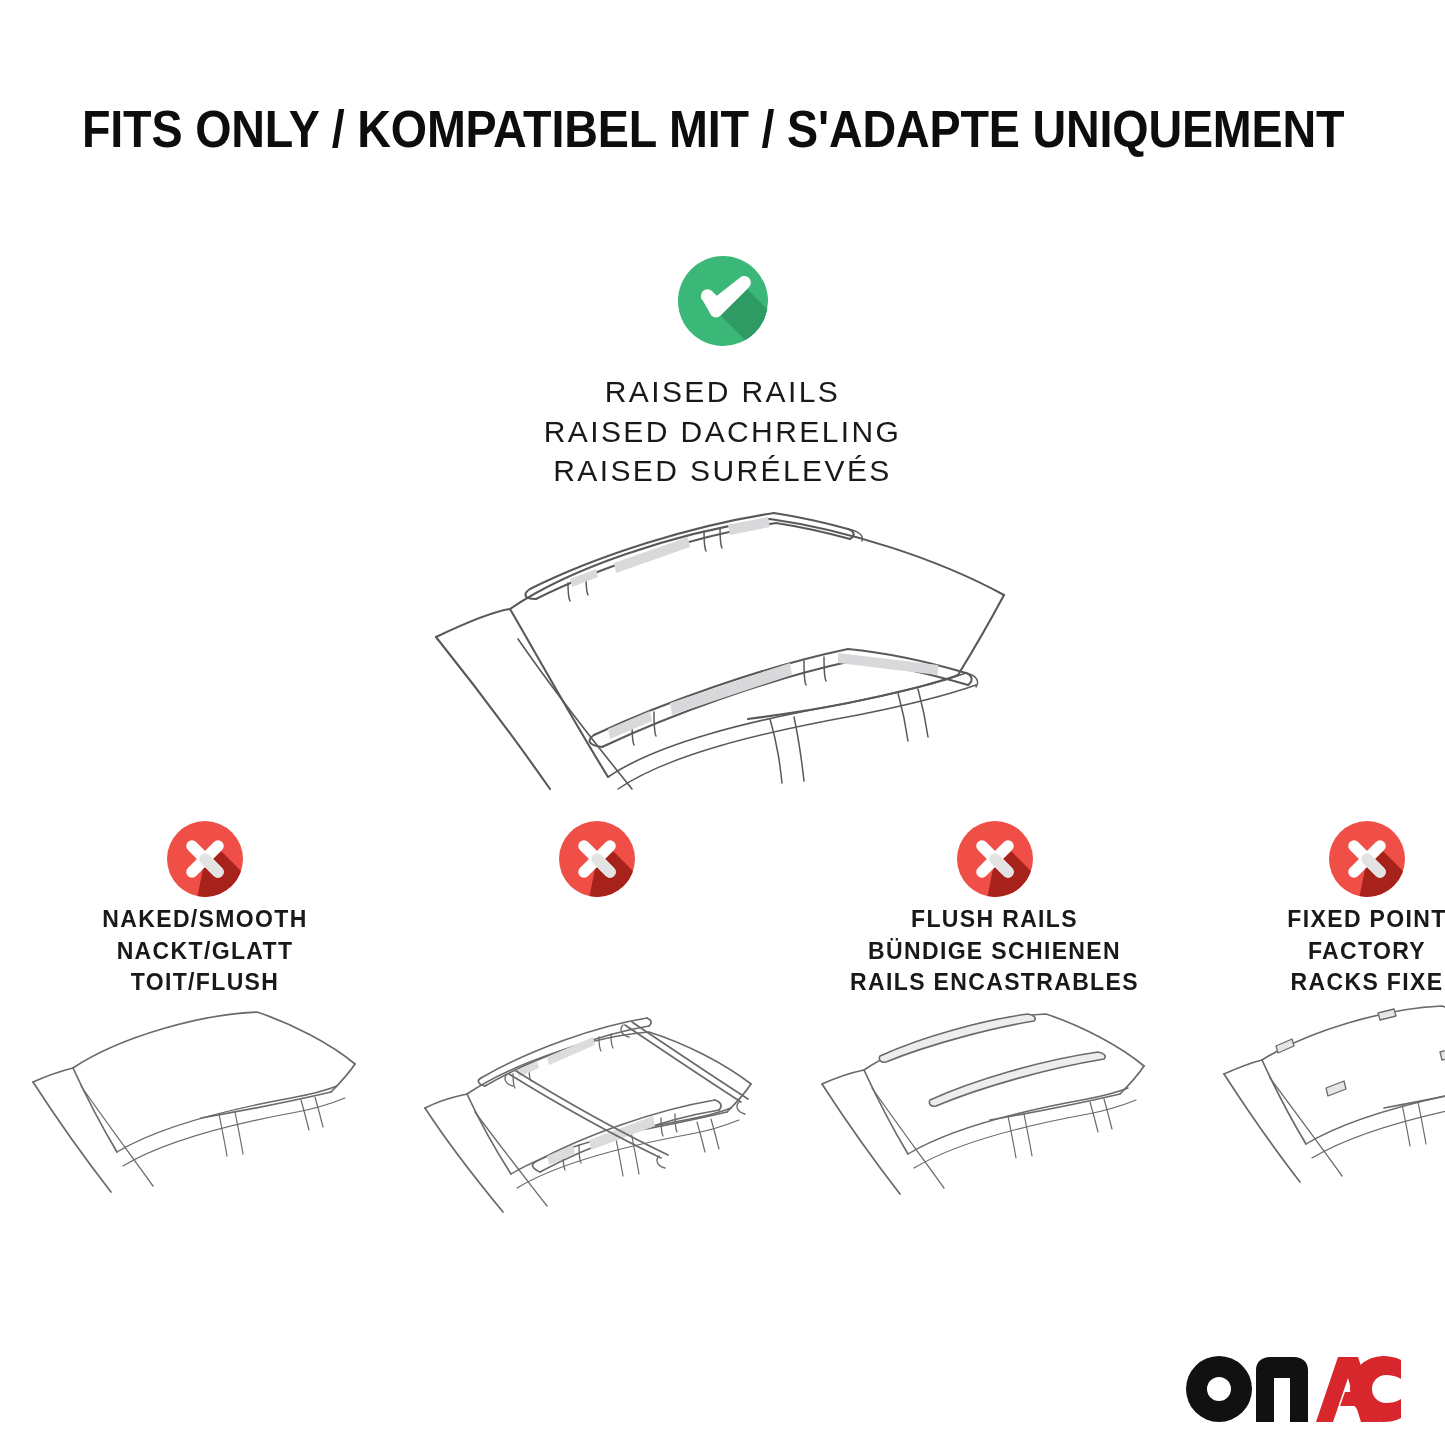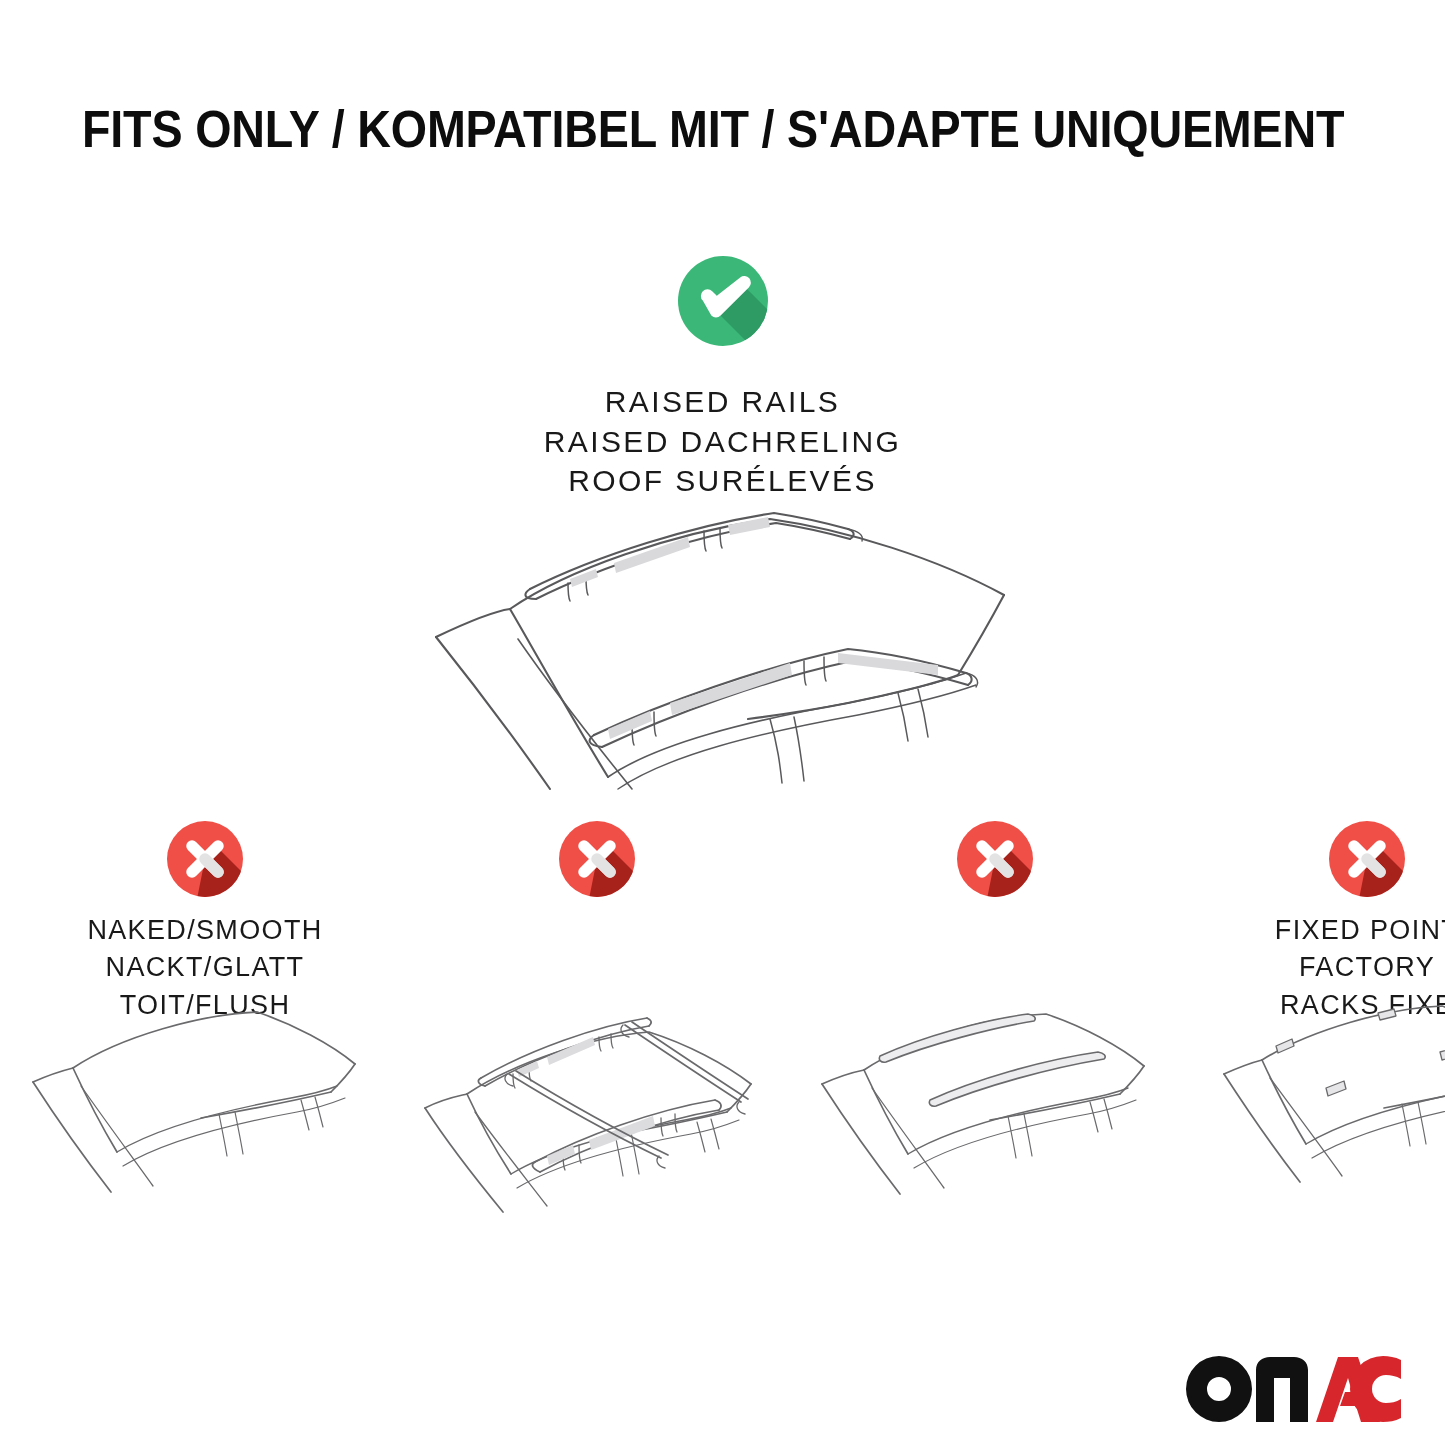--- a/index.html
+++ b/index.html
@@ -41,21 +41,21 @@
     width: 1445px;
     text-align: center;
   }
   .check-wrap {
     width: 98px;
     height: 98px;
     margin: 0 auto;
     position: relative;
   }
   .approved-text {
-    margin-top: 32px;
+    margin-top: 22px;
     font-size: 30px;
     font-weight: 300;
     letter-spacing: 2.4px;
     line-height: 1.32;
     color: #191919;
   }
   .approved-text div { white-space: nowrap; }
 
   
   .main-illo {
@@ -84,23 +84,23 @@
   .col-2 { left: 822px;  width: 345px; }
   .col-3 { left: 1232px; width: 270px; }
 
   .x-wrap {
     width: 82px;
     height: 82px;
     margin: 0 auto;
     position: relative;
   }
   .col-label {
-    margin-top: 12px;
-    font-size: 27px;
-    font-weight: 400;
+    margin-top: 4px;
+    font-size: 23px;
+    font-weight: 700;
     letter-spacing: 1.35px;
     line-height: 1.38;
     color: #191919;
   }
   .col-label div { white-space: nowrap; }
   .col-illo {
     position: absolute;
     left: 50%;
     transform: translateX(-50%);
   }
@@ -132,21 +132,21 @@
       <g clip-path="url(#ccirc)">
         <path d="M30.5 47.5 L42.5 59.5 L98 115 L98 62 L70 34 Z" fill="#2e9a64"></path>
       </g>
       <path d="M28.8 48.6 a6.6 6.6 0 0 1 9.4 -9.4 L42.8 43.8 L66.2 25.4 a6.6 6.6 0 0 1 8.6 10 L46.6 63.6 a6.6 6.6 0 0 1 -9.3 0 Z" fill="#ffffff"></path>
     </svg>
   </div>
 
   <div class="approved-text">
     <div>RAISED RAILS</div>
     <div>RAISED DACHRELING</div>
-    <div>ROOF SURÉLEVÉS</div>
+    <div>RAISED SURÉLEVÉS</div>
   </div>
 </div>
 
 <div class="main-illo">
   <svg width="610" height="300" viewBox="0 0 610 300" fill="none" stroke="#59595c" stroke-width="2.1" stroke-linecap="round" stroke-linejoin="round">
 
     <path d="M92 112 C150 72 255 36 352 22 C430 33 520 62 586 98"></path>
     <path d="M92 112 C120 160 150 215 190 280"></path>
     <path d="M586 98 C570 128 556 152 540 178"></path>
 
@@ -325,20 +325,25 @@
         <g clip-path="url(#xc2)">
           <path d="M41 41 L53 29 L82 58 L82 96 L30 96 Z" fill="#a8221c"></path>
         </g>
         <g stroke="#ffffff" stroke-width="11.5" stroke-linecap="round">
           <line x1="28" y1="28" x2="54" y2="54"></line>
           <line x1="54" y1="28" x2="28" y2="54"></line>
         </g>
         <line x1="41" y1="41" x2="54" y2="54" stroke="#e3e3e3" stroke-width="11.5" stroke-linecap="round"></line>
       </svg>
     </div>
+    <div class="col-label">
+      <div>FLUSH RAILS</div>
+      <div>BÜNDIGE SCHIENEN</div>
+      <div>RAILS ENCASTRABLES</div>
+    </div>
     <div class="col-illo" style="top:172px;">
       <svg width="366" height="230" viewBox="0 0 366 230" fill="none" stroke="#6a6a6d" stroke-width="1.7" stroke-linecap="round" stroke-linejoin="round">
         <path d="M52 80 C100 48 180 26 234 24 C270 36 308 56 332 76"></path>
         <path d="M52 80 C64 106 78 134 96 164"></path>
         <path d="M332 76 C324 88 316 96 308 104"></path>
         <path d="M10 94 C28 86 42 82 52 80"></path>
         <path d="M10 94 C32 128 60 168 88 204"></path>
         <path d="M60 98 C88 138 112 170 132 198" stroke-width="1.3"></path>
         <path d="M308 104 C274 112 224 122 178 130"></path>
         <path d="M96 164 C136 140 204 122 270 110 C292 106 306 102 316 98" stroke-width="1.4"></path>

